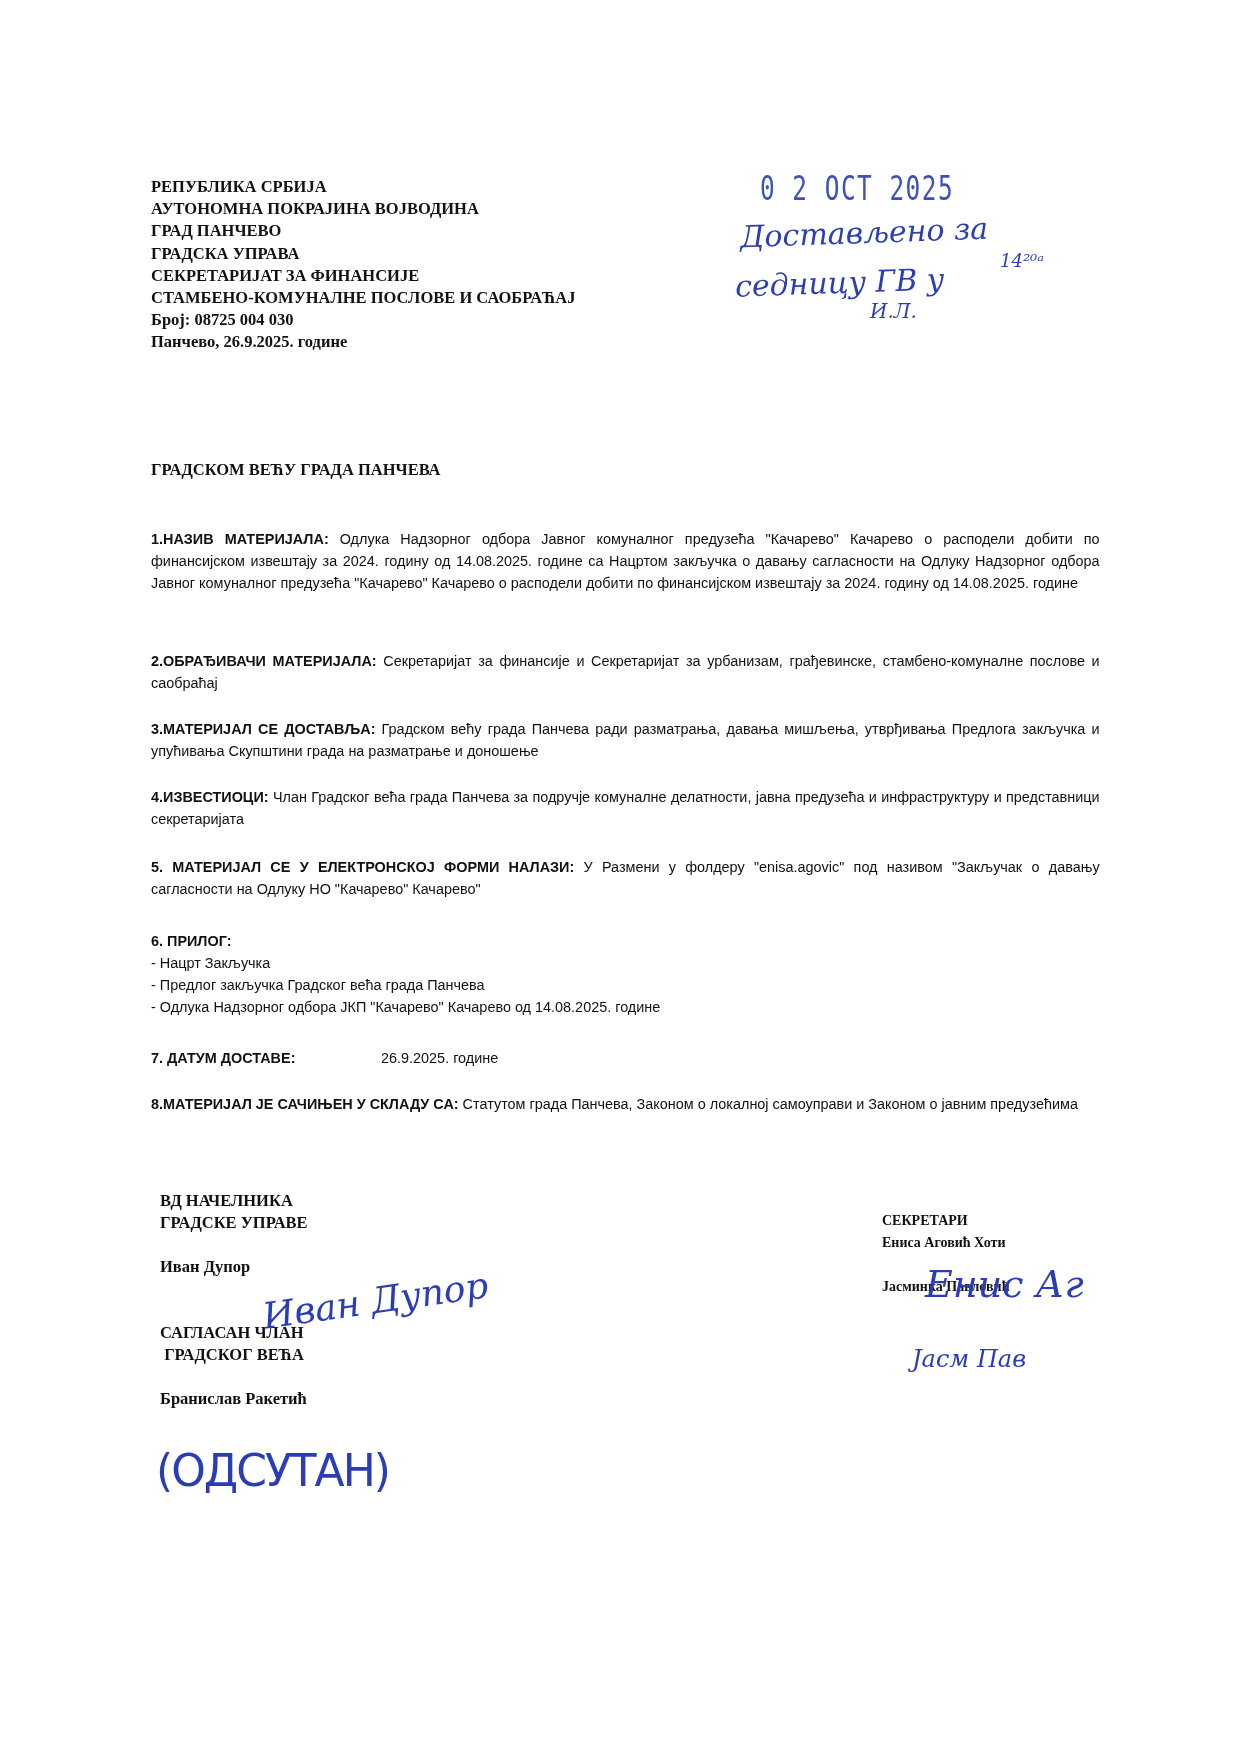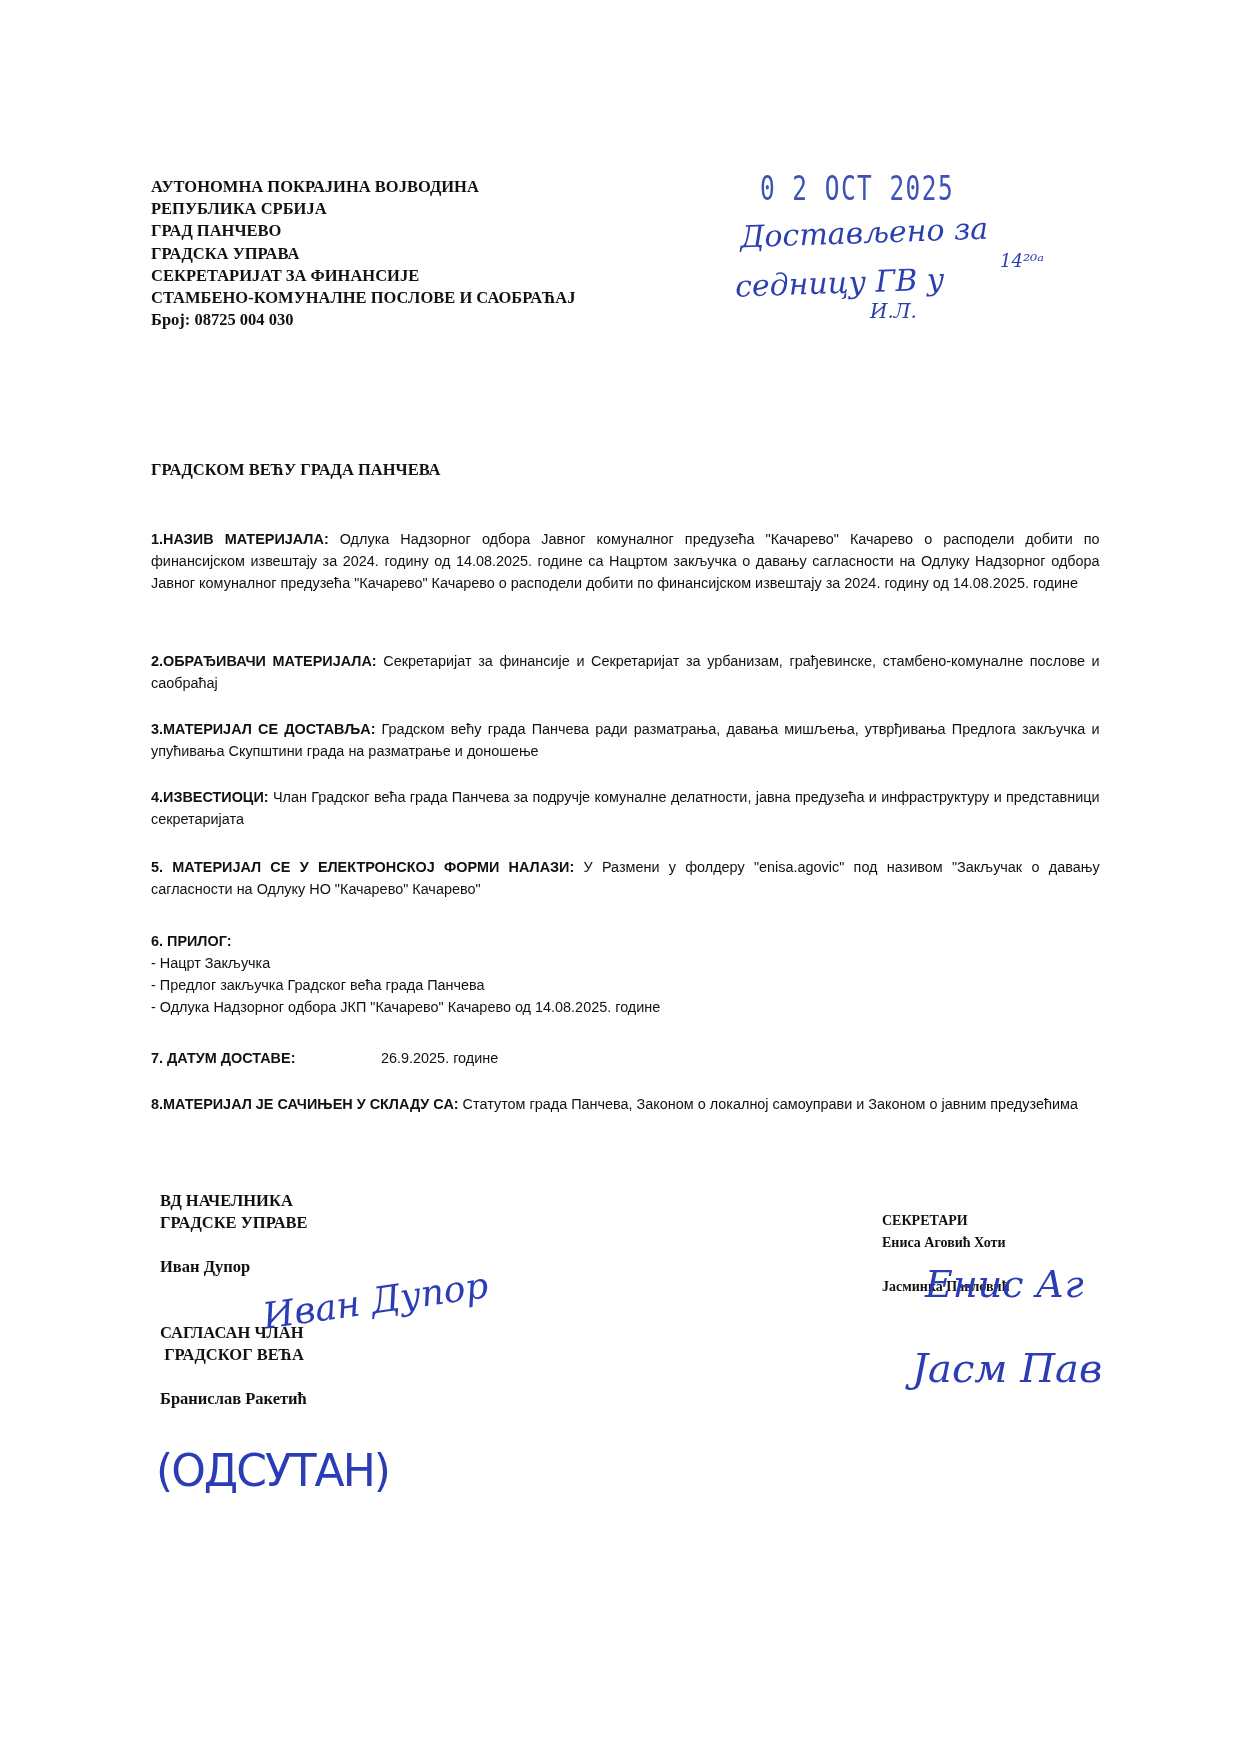--- a/index.html
+++ b/index.html
@@ -53,35 +53,36 @@
     .sig-right {
       position: absolute; left: 882px; top: 1210px;
       font-weight: bold; font-size: 14px; line-height: 22px;
     }
     .sig {
       position: absolute; color: #2a3db5; font-family: "DejaVu Serif", serif; font-style: italic;
     }
     .sig-ivan { left: 262px; top: 1280px; font-size: 36px; transform: rotate(-8deg); }
     .sig-absent { left: 156px; top: 1445px; font-size: 44px; font-style: normal; font-family: "DejaVu Sans", sans-serif; letter-spacing: -2px; }
     .sig-enisa { left: 925px; top: 1225px; font-size: 38px; margin-top: 37px; }
-    .sig-jasminka { left: 912px; top: 1345px; font-size: 40px; }
+    .sig-jasminka { left: 912px; top: 1345px; font-size: 24px; }
   </style>
 </head>
 <body>
 
 <div class="page">
 
   <div class="header">
+    <div>РЕПУБЛИКА СРБИЈА</div>
     <div>АУТОНОМНА ПОКРАЈИНА ВОЈВОДИНА</div>
-    <div>РЕПУБЛИКА СРБИЈА</div>
     <div>ГРАД ПАНЧЕВО</div>
     <div>ГРАДСКА УПРАВА</div>
     <div>СЕКРЕТАРИЈАТ ЗА ФИНАНСИЈЕ</div>
     <div>СТАМБЕНО-КОМУНАЛНЕ ПОСЛОВЕ И САОБРАЋАЈ</div>
     <div>Број: 08725 004 030</div>
+    <div>Панчево, 26.9.2025. године</div>
   </div>
 
   <div class="stamp">0 2 OCT 2025</div>
   <div class="handnote hn1">Достављено за</div>
   <div class="handnote hn2">седницу ГВ у</div>
   <div class="handnote hn3">14²⁰ᵃ</div>
   <div class="handnote hn4">И.Л.</div>
 
   <div class="recipient">ГРАДСКОМ ВЕЋУ ГРАДА ПАНЧЕВА</div>
 

